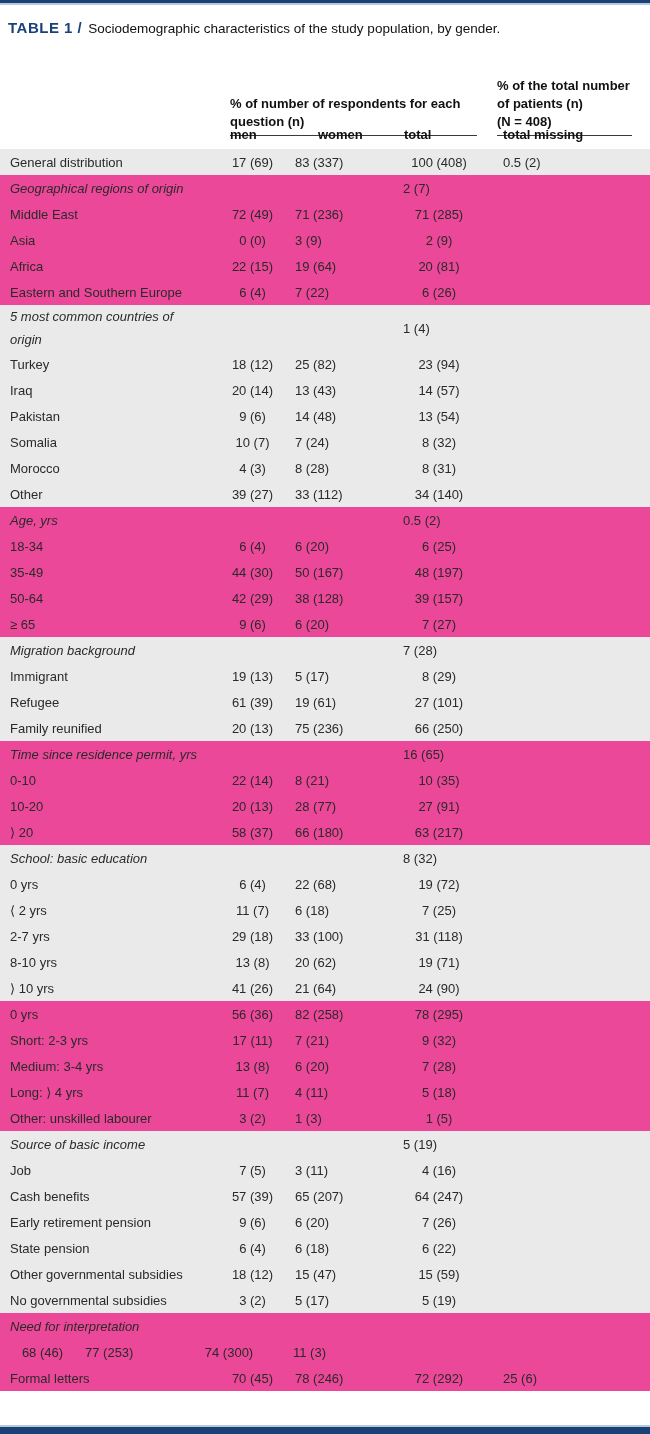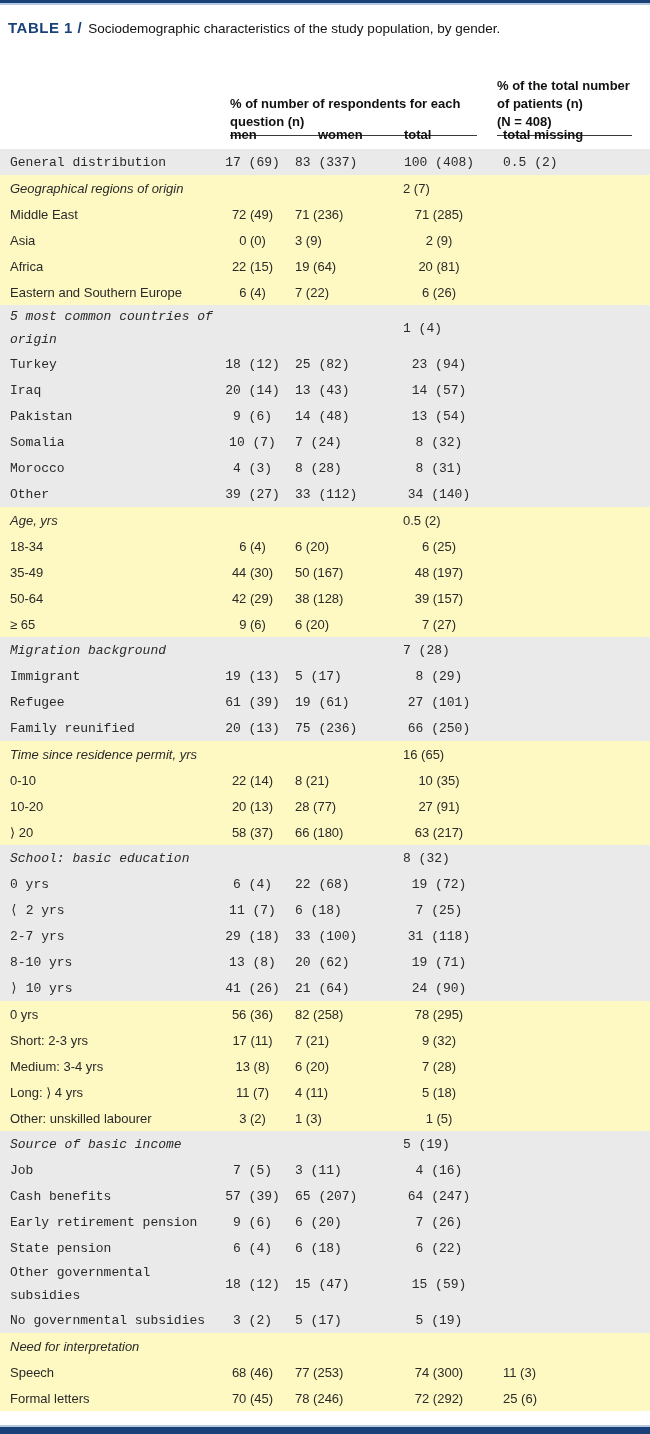--- a/index.html
+++ b/index.html
@@ -32,22 +32,22 @@
   .g2{left:497px;width:135px;}
   .sub{position:absolute;top:74px;line-height:16px;}
   .sub.men{left:230px;}
   .sub.women{left:318px;}
   .sub.total{left:404px;}
   .sub.missing{left:503px;}
 
   
   #rows{font-size:13px;color:#2a2a2a;}
   .row{display:flex;align-items:center;min-height:26px;width:650px;box-sizing:border-box;}
-  .row.g{background:#eaeaea;font-family:Liberation Mono, monospace;}
-  .row.w{background:#fef9c3;}
+  .row.g{background:#eaeaea;}
+  .row.w{background:#ec4899;}
   .cell{line-height:23px;}
   .cell.label{width:210px;padding-left:10px;box-sizing:border-box;white-space:pre-line;}
   .cell.men{width:85px;text-align:center;}
   .cell.women{width:95px;}
   .cell.total{width:98px;text-align:center;}
   .cell.missing{flex:1;padding-left:15px;}
   .row.section .cell.label{font-style:italic;width:330px;}
   .row.section .cell.total{visibility:hidden;width:58px;}
 </style>
 </head>
@@ -368,21 +368,20 @@
       <div class="cell women">5 (17)</div>
       <div class="cell total">5 (19)</div>
       <div class="cell missing"></div>
     </div>
     <div class="row w section">
       <div class="cell label">Need for interpretation</div>
       <div class="cell total"></div>
       <div class="cell missing"></div>
     </div>
     <div class="row w">
-      <div class="cell label">Speech</div>
       <div class="cell men">68 (46)</div>
       <div class="cell women">77 (253)</div>
       <div class="cell total">74 (300)</div>
       <div class="cell missing">11 (3)</div>
     </div>
     <div class="row w">
       <div class="cell label">Formal letters</div>
       <div class="cell men">70 (45)</div>
       <div class="cell women">78 (246)</div>
       <div class="cell total">72 (292)</div>

